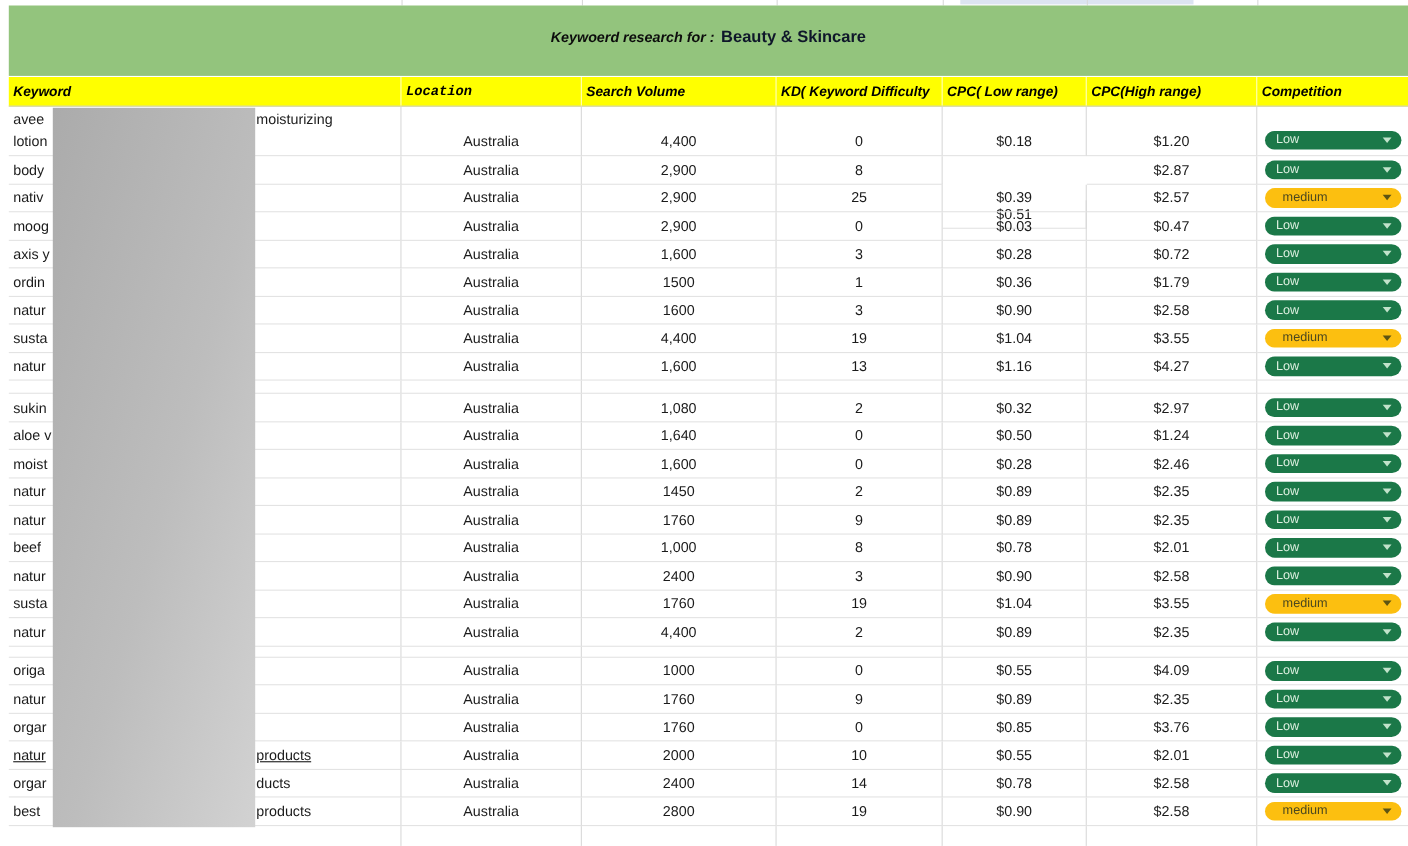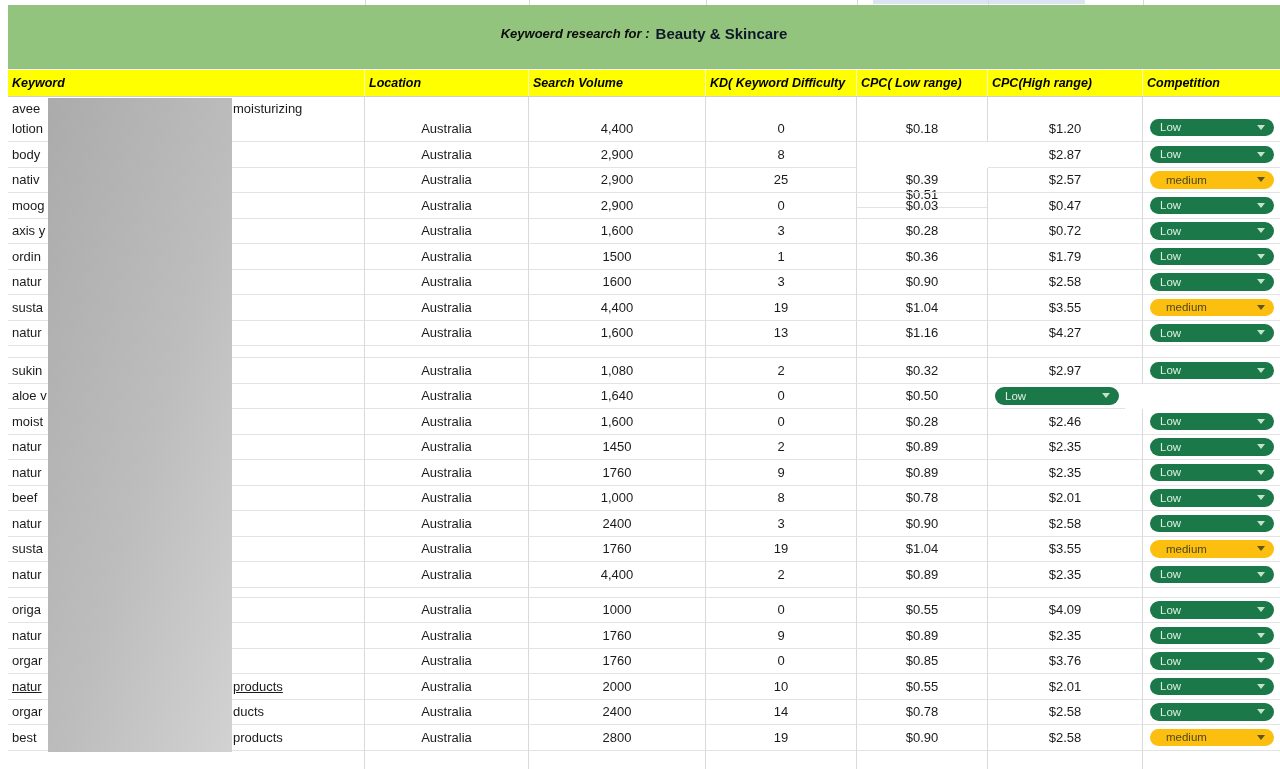--- a/index.html
+++ b/index.html
@@ -68,21 +68,21 @@
       <div class="vline" style="left:1143px;"></div>
   </div>
 
   <div class="banner">
     <span class="t1">Keywoerd research for : </span>
     <span class="t2">Beauty &amp; Skincare</span>
   </div>
 
   <div class="hdr">
     <div class="hcell" style="width:357px;">Keyword</div>
-    <div class="hcell" style="width:164px;">Location</div>
+    <div class="hcell" style="width:164px;font-family:Liberation Mono, monospace;">Location</div>
     <div class="hcell" style="width:177px;">Search Volume</div>
     <div class="hcell" style="width:151px;">KD( Keyword Difficulty</div>
     <div class="hcell" style="width:131px;">CPC( Low range)</div>
     <div class="hcell" style="width:155px;">CPC(High range)</div>
     <div class="hcell" style="width:137px;border-right:none;">Competition</div>
   </div>
 
   <div class="rows" id="rowsContainer">
       <div class="row r-tall">
         <div class="cell kw" style="width: 357px;"><span class="kw-prefix">avee</span><span class="kw-suffix">moisturizing</span><div>lotion</div></div>
@@ -252,20 +252,21 @@
         </div>
       </div>
       <div class="row r-norm">
         <div class="cell kw" style="width: 357px;">
           <span class="kw-prefix">aloe v</span>
         </div>
         <div class="cell" style="width: 164px;">Australia</div>
         <div class="cell" style="width: 177px;">1,640</div>
         <div class="cell" style="width: 151px;">0</div>
         <div class="cell" style="width: 131px;">$0.50</div>
+        <div class="cell" style="width: 155px;">$1.24</div>
         <div class="cell comp" style="width: 137px; border-right: none;">
           <div class="chip chip-low">
             <span class="chip-label">Low</span>
             <span class="chev"></span>
           </div>
         </div>
       </div>
       <div class="row r-norm">
         <div class="cell kw" style="width: 357px;">
           <span class="kw-prefix">moist</span>

